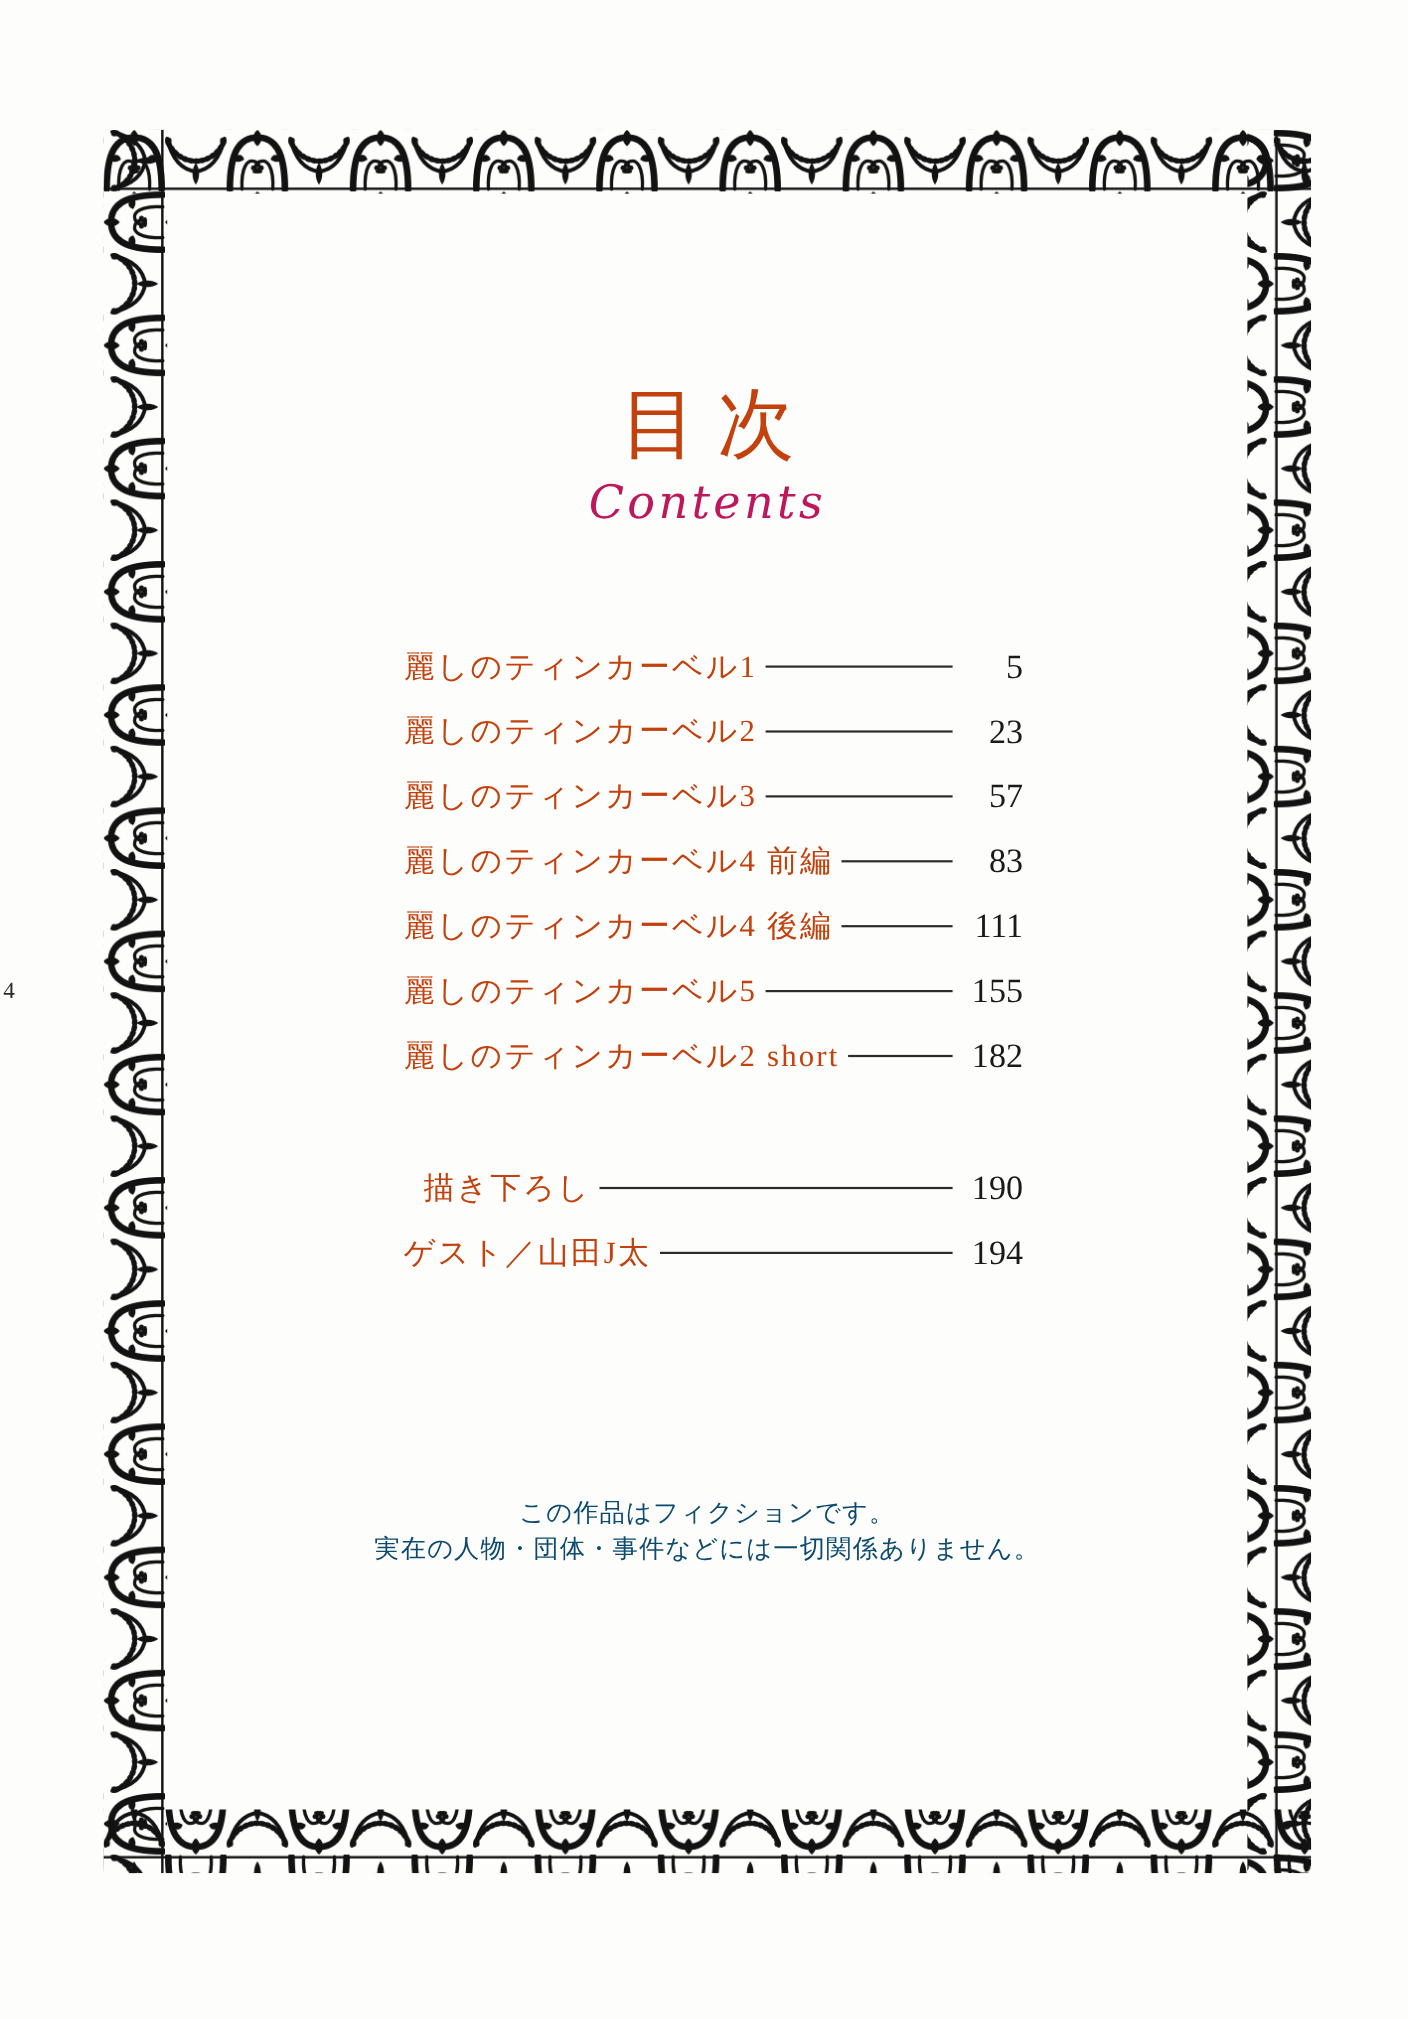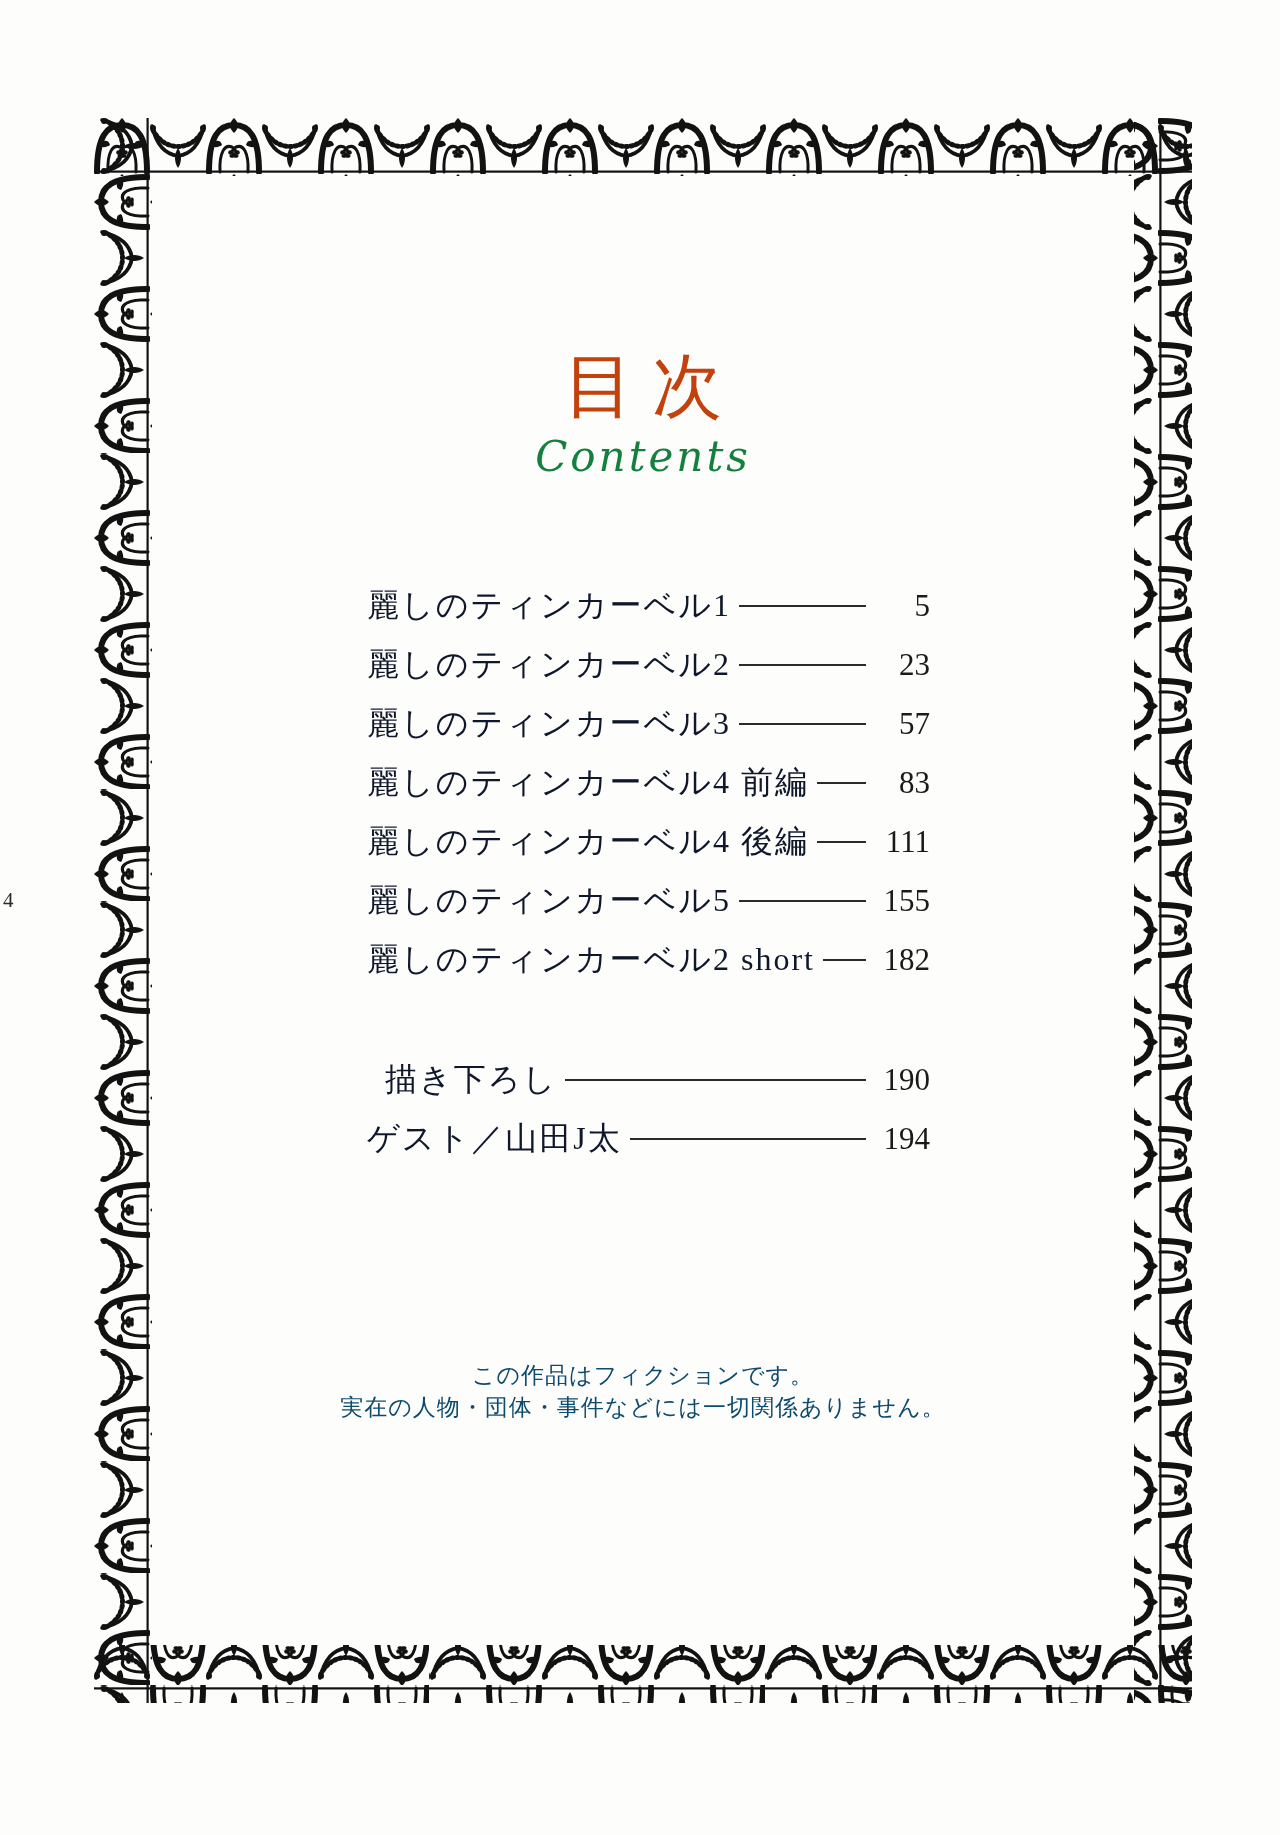--- a/index.html
+++ b/index.html
@@ -18,30 +18,30 @@
     font-family:"Liberation Serif","DejaVu Serif",serif;
   }
   
   .title-block{position:absolute;left:150px;top:350px;width:986px;text-align:center;}
   .main-title{
     font-size:70px;letter-spacing:18px;text-indent:18px;line-height:1.05;
     color:#c2410c;font-weight:500;
   }
   .subtitle{
     margin-top:8px;font-size:42px;font-style:italic;letter-spacing:3px;
-    color:#15803d;font-family:"DejaVu Serif","Liberation Serif",serif;
+    color:#be185d;font-family:"DejaVu Serif","Liberation Serif",serif;
   }
   
   .toc{position:absolute;left:367px;top:576px;width:563px;}
   .toc-row{
     display:flex;align-items:center;height:59px;
   }
   .toc-row.extra-first{margin-top:61px;margin-left:18px;}
   .toc-label{
-    font-size:32px;letter-spacing:2px;white-space:nowrap;color:#0f172a;
+    font-size:28px;letter-spacing:2px;white-space:nowrap;color:#c2410c;
   }
   .toc-leader{
     flex:1;height:0;border-top:2px solid #2b2b2b;margin:0 12px 0 8px;
   }
   .toc-page{
     width:52px;text-align:right;font-size:31px;color:#1a1a1a;
   }
   
   .disclaimer{
     position:absolute;left:150px;top:1360px;width:986px;text-align:center;

